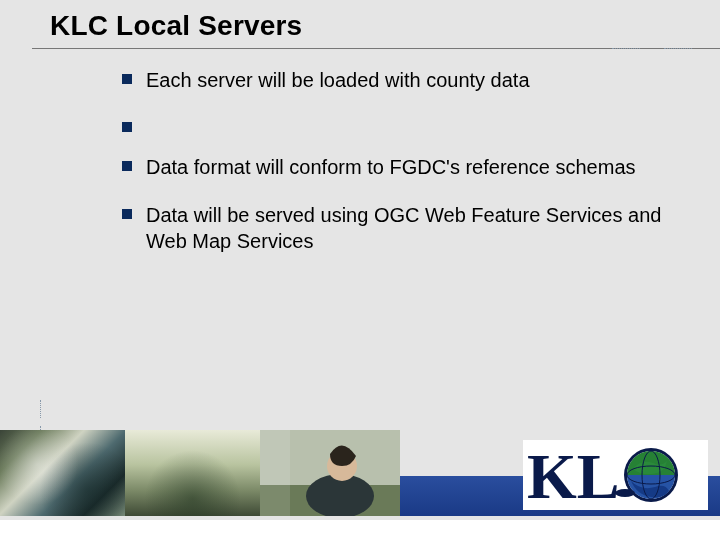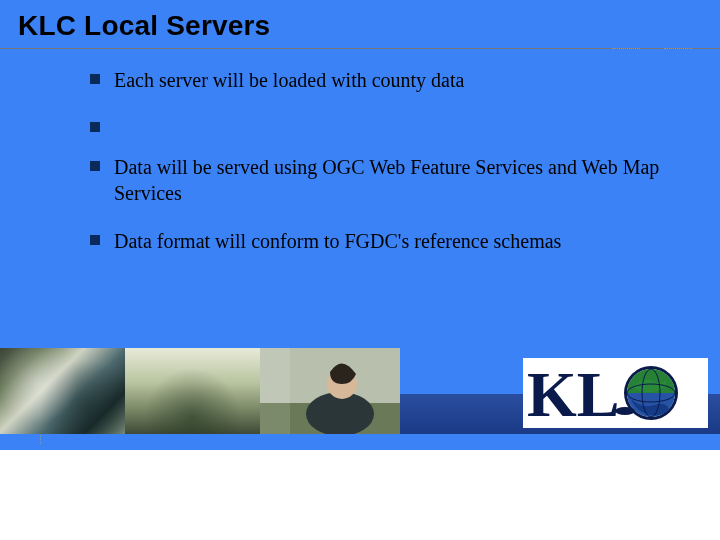--- a/index.html
+++ b/index.html
@@ -1,35 +1,34 @@
 <!DOCTYPE html>
 <html><head>
 <meta charset="utf-8">
 <style>
   * { box-sizing: border-box; margin: 0; padding: 0; }
   html, body { width: 720px; height: 540px; overflow: hidden; font-family: Arial, Helvetica, sans-serif; background: #fff; }
-  .slide { position: relative; width: 720px; height: 450px; background: #3b82f6; }
+  .slide { position: relative; width: 720px; height: 520px; background: #e5e5e5; padding-left: 32px; }
   .title-bar {
     padding: 10px 18px 6px 18px;
     border-bottom: 1px solid #777;
   }
   .title-bar h1 {
     font-size: 28px;
     font-weight: bold;
     color: #000;
     letter-spacing: 0.2px;
   }
   .body {
     padding: 18px 30px 0 90px;
   }
   .bullet-item {
     display: flex;
     align-items: flex-start;
     margin-bottom: 22px;
-    font-family: Liberation Serif, serif;
   }
   .bullet-square {
     width: 10px;
     height: 10px;
     background: #0a2a5c;
     flex: 0 0 10px;
     margin-top: 7px;
     margin-right: 14px;
   }
   .bullet-text {
@@ -57,21 +56,21 @@
     position: absolute;
     left: 40px;
     top: 400px;
     width: 6px;
     height: 50px;
     pointer-events: none;
   }
   .deco-left .vdash { height: 18px; width: 1px; border-left: 1px dotted #89a; margin-bottom: 8px; }
   .footer {
     position: absolute;
-    left: 0; bottom: 16px;
+    left: 0; bottom: 4px;
     width: 720px; height: 86px;
   }
   .footer-strip {
     position: absolute;
     left: 0; bottom: 0;
     width: 100%; height: 86px;
     display: flex;
     align-items: stretch;
   }
   .img-panel { height: 86px; position: relative; overflow: hidden; }
@@ -120,25 +119,25 @@
   <div class="body">
     <div class="bullet-item">
       <div class="bullet-square"></div>
       <div class="bullet-text">Each server will be loaded with county data</div>
     </div>
     <div class="bullet-item">
       <div class="bullet-square"></div>
     </div>
     <div class="bullet-item">
       <div class="bullet-square"></div>
-      <div class="bullet-text">Data will be served using OGC Web Feature Services and Web Map Services</div>
+      <div class="bullet-text">Data format will conform to FGDC's reference schemas</div>
     </div>
     <div class="bullet-item">
       <div class="bullet-square"></div>
-      <div class="bullet-text">Data format will conform to FGDC's reference schemas</div>
+      <div class="bullet-text">Data will be served using OGC Web Feature Services and Web Map Services</div>
     </div>
   </div>
 
   <div class="deco-left">
     <div class="vdash"></div>
       <div class="vdash"></div>
   </div>
 
   <div class="footer">
     <div class="footer-strip">

